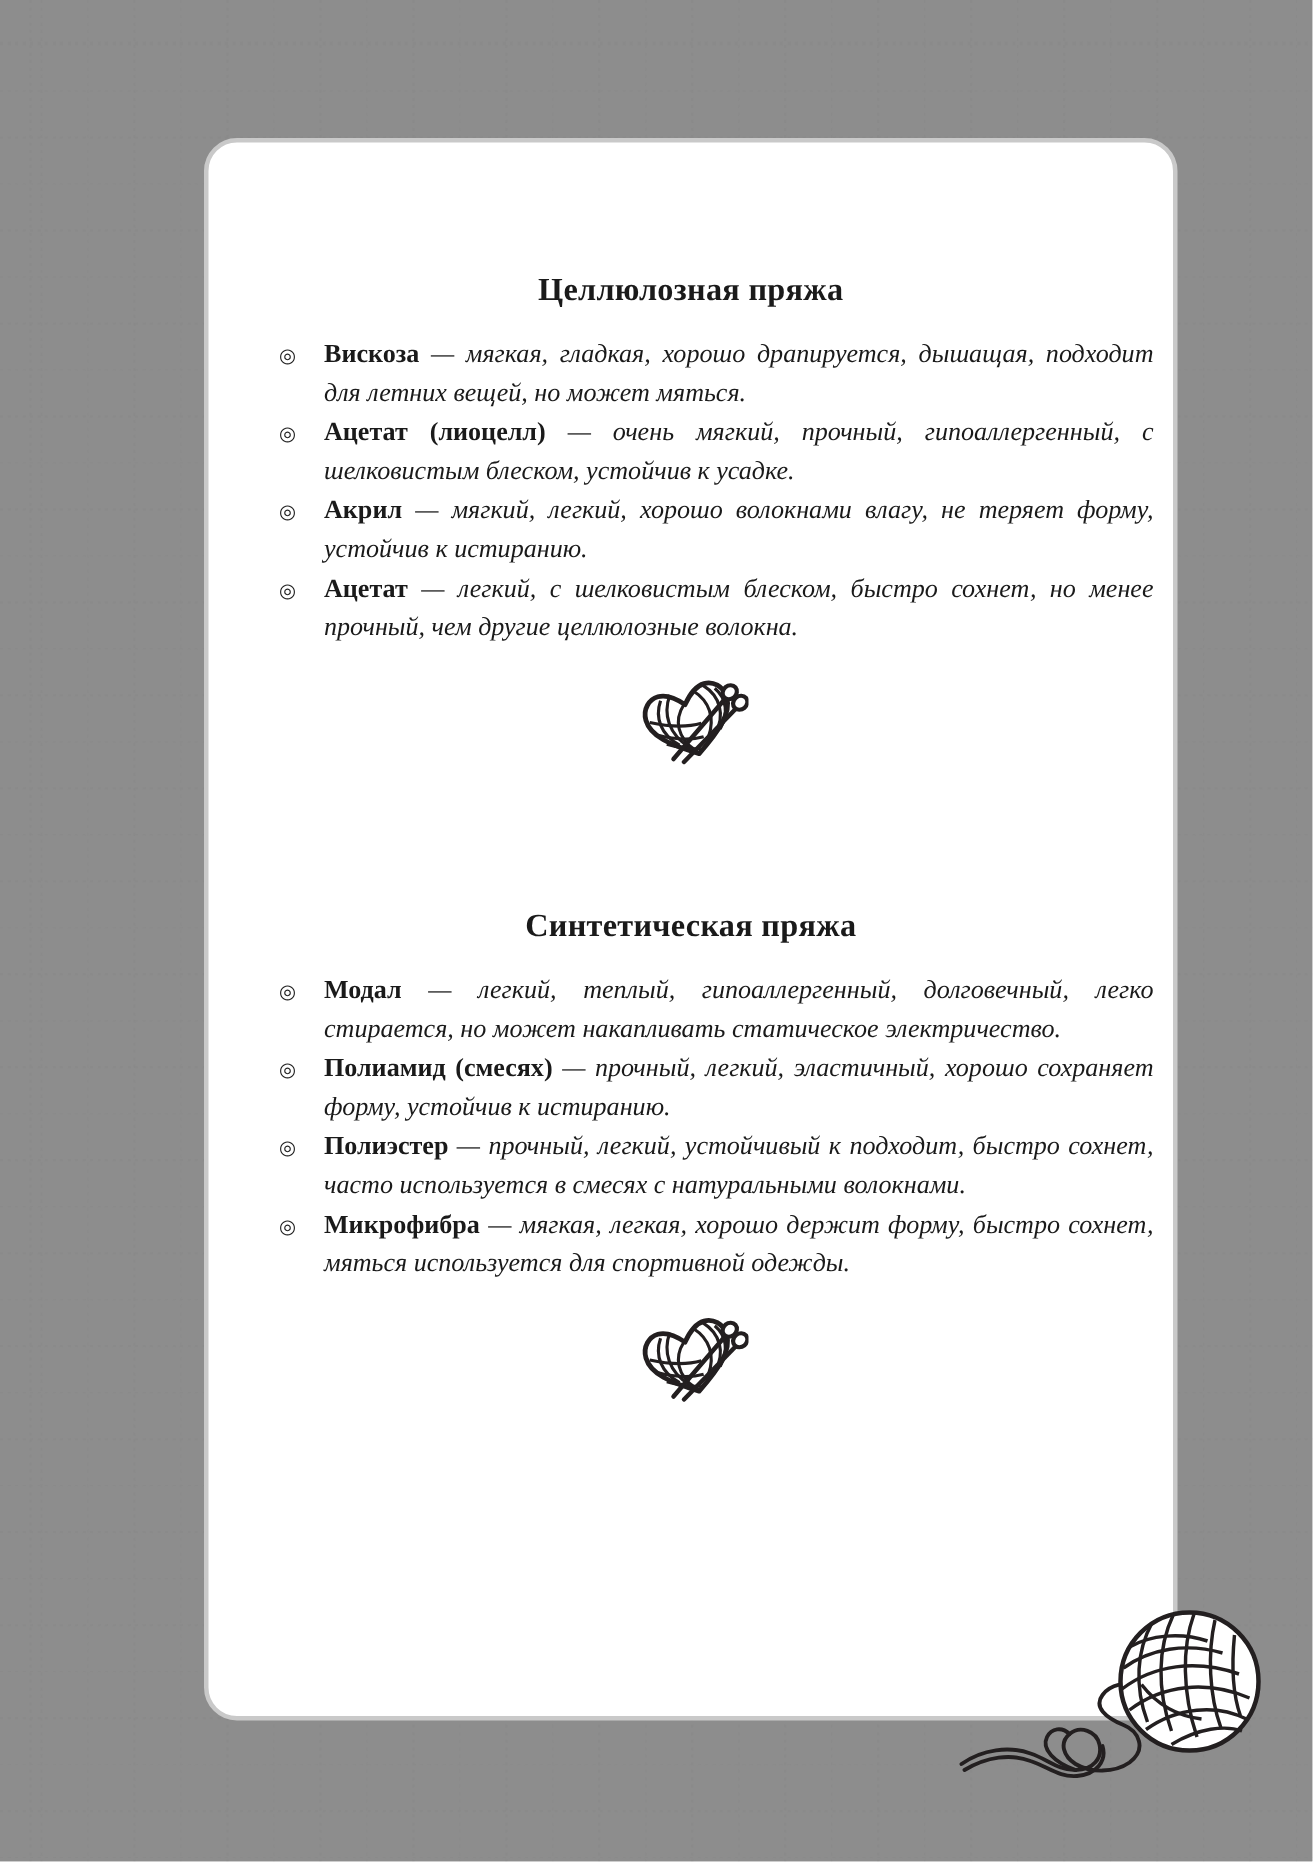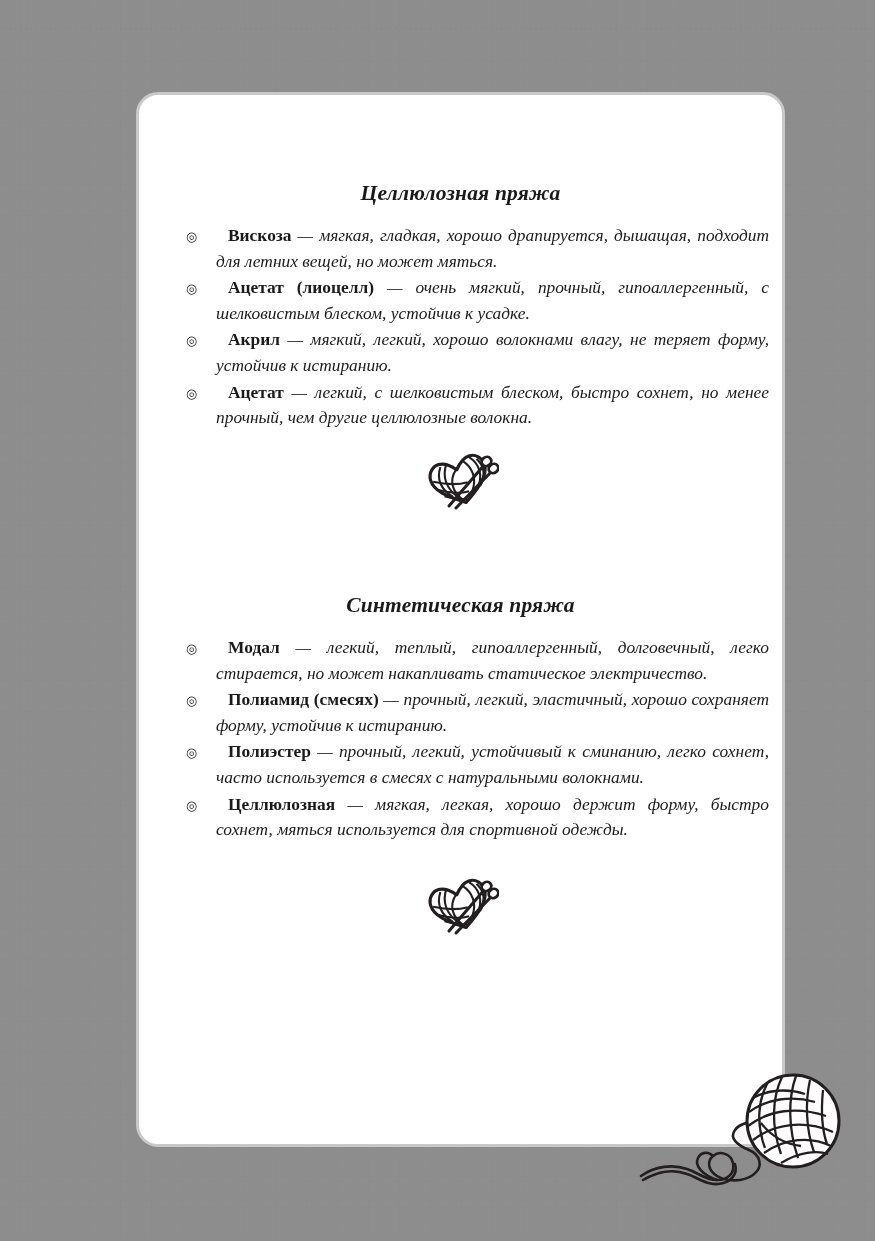--- a/index.html
+++ b/index.html
@@ -81,26 +81,25 @@
     border-radius: 22px;
     z-index: 2;
   }
 
   .section {
     position: absolute;
     left: 0;
     width: 100%;
   }
   #section-cellulose { top: 86px; }
-  #section-synthetic { top: 498px; }
+  #section-synthetic { top: 510px; }
 
   .section-title {
     text-align: center;
     font-family: "Liberation Serif", serif;
-    font-style: italic;
     font-weight: bold;
     font-size: 21.5px;
     color: #1a1a1a;
     letter-spacing: 0.2px;
     margin: 0 0 17px 0;
   }
 
   .yarn-list {
     list-style: none;
     margin: 0;
@@ -122,21 +121,20 @@
   .yarn-bullet {
     position: absolute;
     left: 1px;
     top: 1px;
     font-size: 13px;
     line-height: 25.6px;
     color: #1a1a1a;
   }
   .term {
     font-weight: bold;
-    margin-left: 12px;
   }
   .yarn-item .desc {
     font-weight: normal;
     font-style: italic;
   }
 
   
   .ornament {
     position: absolute;
     left: 50%;
@@ -216,25 +214,25 @@
       <li class="yarn-item">
         <span class="yarn-bullet">◎</span>
         <span class="term">Модал</span><span class="desc"> — легкий, теплый, гипоаллергенный, долговечный, легко стирается, но может накапливать статическое электричество.</span>
       </li>
       <li class="yarn-item">
         <span class="yarn-bullet">◎</span>
         <span class="term">Полиамид (смесях)</span><span class="desc"> — прочный, легкий, эластичный, хорошо сохраняет форму, устойчив к истиранию.</span>
       </li>
       <li class="yarn-item">
         <span class="yarn-bullet">◎</span>
-        <span class="term">Полиэстер</span><span class="desc"> — прочный, легкий, устойчивый к сминанию, легко сохнет, часто используется в смесях с натуральными волокнами.</span>
-      </li>
-      <li class="yarn-item">
-        <span class="yarn-bullet">◎</span>
-        <span class="term">Целлюлозная</span><span class="desc"> — мягкая, легкая, хорошо держит форму, быстро сохнет, мяться используется для спортивной одежды.</span>
+        <span class="term">Полиэстер</span><span class="desc"> — прочный, легкий, устойчивый к подходит, быстро сохнет, часто используется в смесях с натуральными волокнами.</span>
+      </li>
+      <li class="yarn-item">
+        <span class="yarn-bullet">◎</span>
+        <span class="term">Микрофибра</span><span class="desc"> — мягкая, легкая, хорошо держит форму, быстро сохнет, мяться используется для спортивной одежды.</span>
       </li>
     </ul>
   </div>
 
   <div class="ornament" id="ornament-synthetic">
     <svg width="76" height="62" viewBox="0 0 76 62" fill="none" xmlns="http://www.w3.org/2000/svg">
       <g transform="rotate(-16 38 31)">
         <path d="M37 53 C20 42 9 33 9 22 C9 14 15 9 21 9 C27 9 32 13 37 19 C42 13 47 9 53 9 C59 9 65 14 65 22 C65 33 54 42 37 53 Z" fill="#ffffff" stroke="#231f20" stroke-width="3.2" stroke-linejoin="round"></path>
         <path d="M22 12 C15 22 16 34 26 44" stroke="#231f20" stroke-width="2.1" fill="none"></path>
         <path d="M29 10 C21 21 21 35 32 47" stroke="#231f20" stroke-width="2.1" fill="none"></path>

